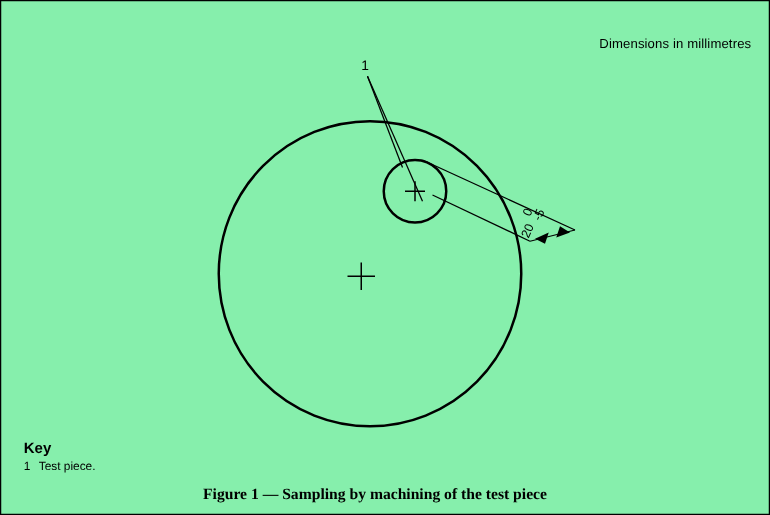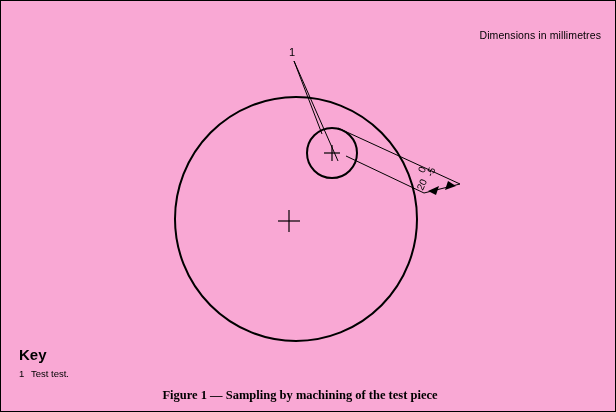--- a/index.html
+++ b/index.html
@@ -13,21 +13,21 @@
     font-family: "Liberation Serif", serif;
     color: #000000;
     overflow: hidden;
   }
   #page {
     position: relative;
     width: 616px;
     height: 412px;
     box-sizing: border-box;
     border: 1px solid #000000;
-    background: #f9a8d4;
+    background: #86efac;
   }
   .note-dimensions {
     position: absolute;
     right: 14px;
     top: 28px;
     font-family: "Liberation Sans", sans-serif;
     font-size: 10.5px;
     letter-spacing: 0.1px;
     color: #000000;
     white-space: nowrap;
@@ -36,21 +36,21 @@
     position: absolute;
     left: 18px;
     bottom: 30px;
     font-family: "Liberation Sans", sans-serif;
     font-size: 9.5px;
     line-height: 1.5;
     color: #000000;
   }
   .key-title {
     font-weight: bold;
-    font-size: 15px;
+    font-size: 12px;
   }
   .key-row {
     display: block;
     white-space: nowrap;
   }
   .key-num {
     display: inline-block;
     width: 12px;
   }
   .figure-caption {
@@ -127,19 +127,19 @@
       <text class="dim-lbl" x="0" y="0" text-anchor="middle">20</text>
       <text class="dim-lbl" x="11" y="-6" text-anchor="start" font-size="8.5">0</text>
       <text class="dim-lbl" x="11" y="3" text-anchor="start" font-size="8.5">-5</text>
     </g>
 
   </svg>
 
   <div class="key-block">
     <div class="key-title">Key</div>
     <div class="key-row">
-      <span class="key-num">1</span><span>Test test.</span>
+      <span class="key-num">1</span><span>Test piece.</span>
     </div>
   </div>
 
   <div class="figure-caption">Figure 1 — Sampling by machining of the test piece</div>
 
 </div>
 
 </body></html>

